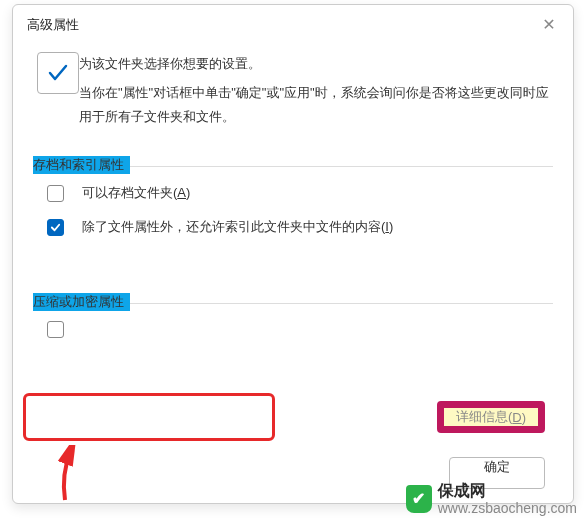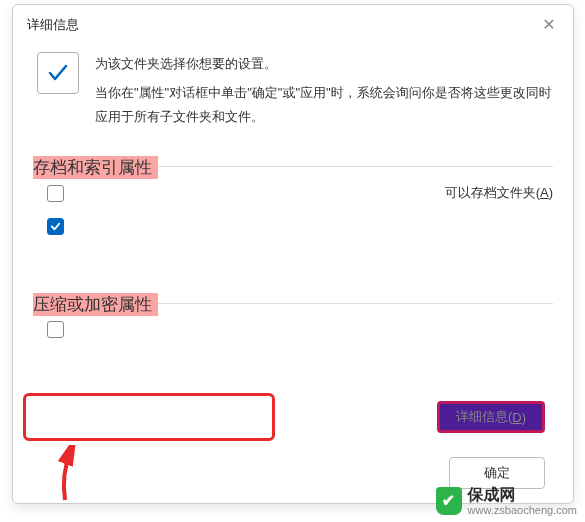--- a/index.html
+++ b/index.html
@@ -28,58 +28,57 @@
     display: flex;
     align-items: center;
     justify-content: space-between;
     padding: 10px 14px 8px 14px;
   }
   .titlebar .title { font-size: 13px; color: #222; }
   .close-x { font-size: 16px; color: #888; cursor: pointer; width: 20px; text-align: center; }
   .header-row {
     display: flex;
     padding: 10px 20px 10px 24px;
-    gap: 16px;
+    gap: 0;
   }
   .icon-box {
     width: 42px; height: 42px;
     border: 1px solid #b0b0b0;
     border-radius: 4px;
     display: flex; align-items: center; justify-content: center;
     flex-shrink: 0;
     background: #fff;
   }
   .icon-box svg { width: 24px; height: 24px; }
   .header-text { flex: 1; line-height: 1.9; font-size: 13px; }
   .header-text .line1 { margin-bottom: 4px; }
   .group {
     margin: 14px 20px 0 20px;
     position: relative;
     padding-top: 18px;
   }
   .group-label {
     position: absolute;
     top: -2px; left: 0;
-    background: #fca5a5;
+    background: #0ea5e9;
     padding-right: 6px;
-    font-size: 17px;
+    font-size: 13px;
     color: #333;
   }
   .group::before {
     content: "";
     position: absolute;
     top: 8px; left: 0; right: 0;
     border-top: 1px solid #ddd;
   }
   .row {
     display: flex;
     align-items: center;
     padding: 8px 0 8px 14px;
     gap: 18px;
-    justify-content: space-between;
   }
   .checkbox {
     width: 17px; height: 17px;
     border: 1.5px solid #888;
     border-radius: 3px;
     display: inline-flex; align-items: center; justify-content: center;
     flex-shrink: 0;
     background: #fff;
   }
   .checkbox.checked {
@@ -95,39 +94,39 @@
     position: absolute;
     border: 3px solid #e7292a;
     border-radius: 6px;
     pointer-events: none;
   }
   .details-btn {
     position: absolute;
     right: 28px;
     top: 396px;
     width: 108px; height: 32px;
-    border: 3px solid #be185d;
+    border: 7px solid #be185d;
     border-radius: 4px;
-    background: #4c1d95;
+    background: #fef9c3;
     color: #888;
     font-size: 13px;
     display: flex; align-items: center; justify-content: center;
     cursor: default;
   }
   .details-btn .hotkey { text-decoration: underline; }
   .ok-btn {
     position: absolute;
     right: 28px;
     bottom: 14px;
     width: 96px; height: 32px;
     border: 1px solid #bbb;
     border-radius: 4px;
     background: #fff;
     font-size: 13px;
-    display: flex; align-items: center; justify-content: center;
+    display: flex; justify-content: center;
     cursor: pointer;
   }
   .red-arrow {
     position: absolute;
     left: 40px; top: 440px;
     pointer-events: none;
   }
   .watermark {
     position: absolute;
     right: 8px; bottom: 6px;
@@ -135,32 +134,32 @@
     font-size: 16px; font-weight: bold;
     color: #2a2a2a;
   }
   .watermark .shield {
     width: 26px; height: 28px;
     background: #2cb34a;
     border-radius: 4px 4px 8px 8px;
     display: flex; align-items: center; justify-content: center;
     color: #fff; font-size: 16px;
   }
-  .watermark .sub { font-size: 11px; color: #888; font-weight: normal; display:block; margin-top:-2px;}
+  .watermark .sub { font-size: 14px; color: #888; font-weight: normal; display:block; margin-top:-2px;}
   
   .group.archive { margin-top: 18px; height: 130px; }
   .group.compress { margin-top: 7px; }
 </style>
 </head>
 <body>
 
 <div class="dialog">
 
   <div class="titlebar">
-    <span class="title">详细信息</span>
+    <span class="title">高级属性</span>
     <span class="close-x">✕</span>
   </div>
 
   <div class="header-row">
     <div class="icon-box">
       <svg viewBox="0 0 24 24">
           <path d="M4 12 L9 18 L20 5" stroke="#0067c0" stroke-width="2.5" fill="none" stroke-linecap="round" stroke-linejoin="round"></path>
         </svg>
     </div>
     <div class="header-text">
@@ -177,20 +176,23 @@
       <span class="row-label">
         <span>可以存档文件夹(</span><span class="hotkey">A</span><span>)</span>
       </span>
     </div>
 
     <div class="row">
       <span class="checkbox checked">
         <svg viewBox="0 0 12 12">
             <path d="M2 6 L5 9 L10 3" stroke="#fff" stroke-width="2" fill="none" stroke-linecap="round" stroke-linejoin="round"></path>
           </svg>
+      </span>
+      <span class="row-label">
+        <span>除了文件属性外，还允许索引此文件夹中文件的内容(</span><span class="hotkey">I</span><span>)</span>
       </span>
     </div>
   </div>
 
   <div class="group compress">
     <span class="group-label">压缩或加密属性</span>
 
     <div class="row">
       <span class="checkbox"></span>
     </div>

